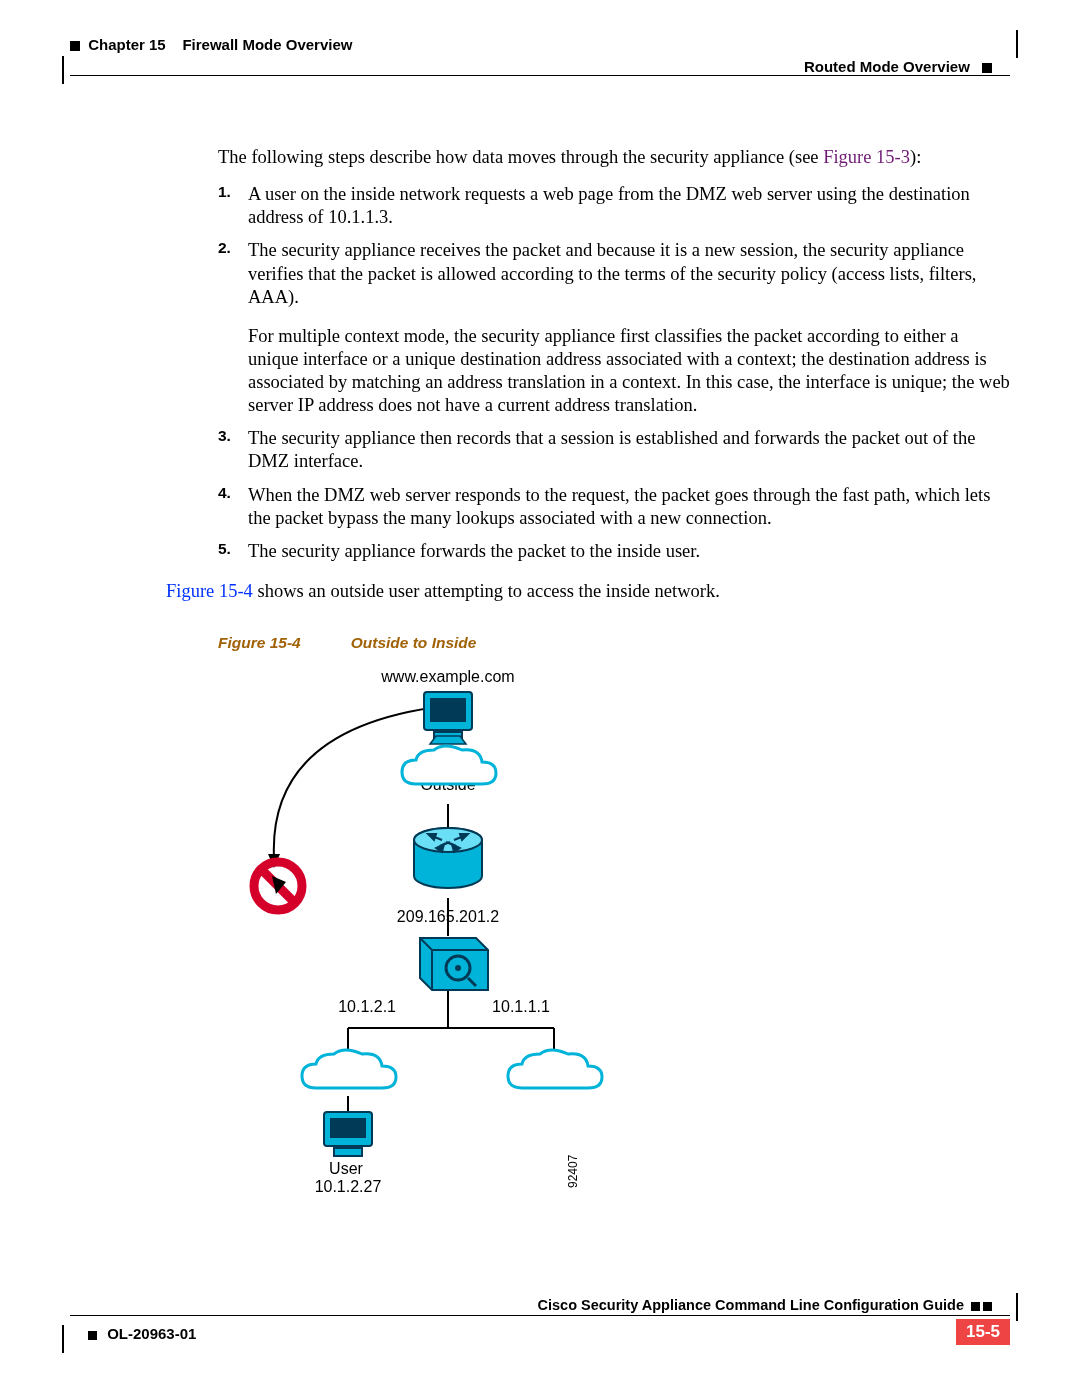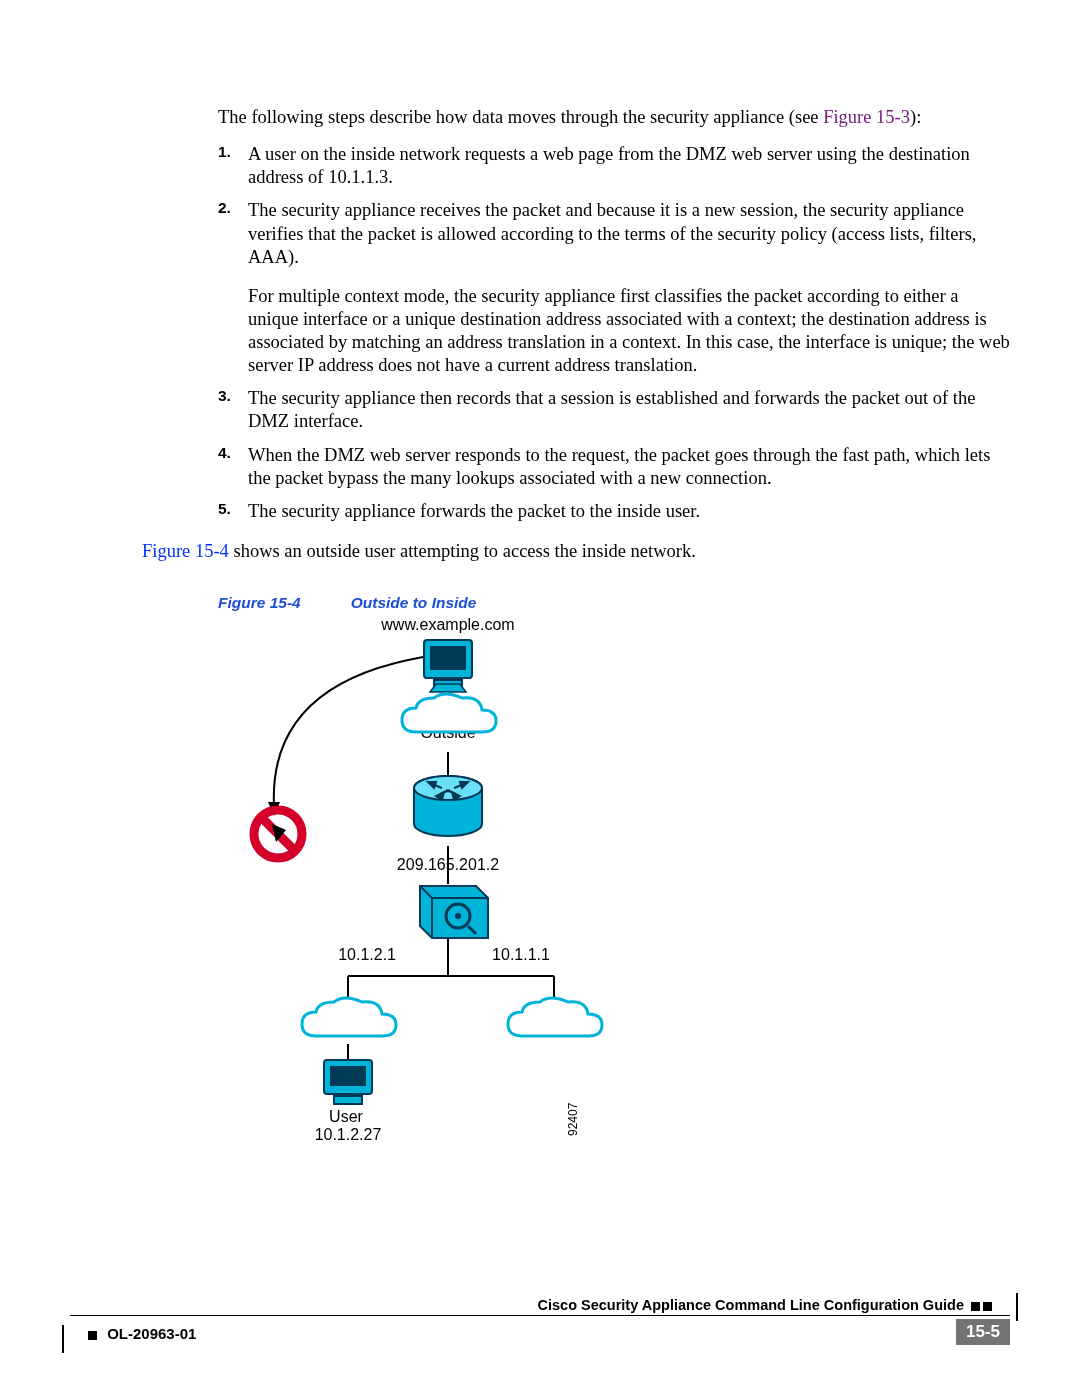--- a/index.html
+++ b/index.html
@@ -31,47 +31,61 @@
   
   .body-area { margin-top: 70px; margin-left: 148px; font-size: 18.5px; line-height: 1.25; }
   .intro { margin-bottom: 14px; }
   .intro .link { color: #701a75; }
   ol.steps { list-style: none; padding: 0; }
   ol.steps > li { position: relative; padding-left: 30px; margin-bottom: 10px; }
   ol.steps > li .num { position: absolute; left: 0; top: 0; font: bold 15.5px Arial, Helvetica, sans-serif; }
   ol.steps .subpara { margin-top: 16px; font-family: Liberation Serif, serif; }
 
   .h2 { margin-top: 26px; margin-left: 0; font: bold 25px Arial, Helvetica, sans-serif; }
-  .lead { margin-top: 18px; margin-left: 72px; font-size: 18.5px; }
+  .lead { margin-top: 18px; margin-left: 96px; font-size: 18.5px; }
   .lead .link { color: #0033ff; }
 
-  .fig-cap { margin: 32px 0 4px 148px; font: italic bold 15.5px Arial, Helvetica, sans-serif; color:#1d4ed8; }
+  .fig-cap { margin: 32px 0 16px 148px; font: italic bold 15.5px Arial, Helvetica, sans-serif; color:#a16207; }
   .fig-cap .capnum { margin-right: 50px; }
 
   
   .figwrap { position: relative; margin-left: 148px; width: 520px; height: 590px; }
   .figwrap svg { position: absolute; left:0; top:0; }
   .figlabel { position:absolute; font: 16px Arial, Helvetica, sans-serif; color:#000; text-align:center; }
 
   
   .ftr { position:absolute; left:70px; right:70px; bottom:36px; height:46px;text-align:right; }
   .ftr-rule { position:absolute; left:0; right:0; top:0; height:1px; background:#000; }
   .ftr-tick-l { position:absolute; left:-8px; top:10px; width:2px; height:28px; background:#000; }
   .ftr-tick-r { position:absolute; right:-8px; top:-22px; width:2px; height:28px; background:#000; }
   .ftr-guide { position:absolute; right:18px; top:-18px; font: bold 14.5px Arial, Helvetica, sans-serif; }
   .ftr-guide .sq { display:inline-block; width:9px; height:9px; background:#000; margin-left:3px; vertical-align:middle;}
   .ftr-docid { position:absolute; left:18px; top:10px; font: bold 15px Arial, Helvetica, sans-serif; }
   .ftr-docid .sq { display:inline-block; width:9px; height:9px; background:#000; margin-right:6px; vertical-align:middle;}
-  .ftr-page { position:absolute; right:0; top:4px; background:#737373; color:#fff; font: bold 17px Arial, Helvetica, sans-serif; padding:3px 10px; }
+  .ftr-page { position:absolute; right:0; top:4px; background:#ef4444; color:#fff; font: bold 17px Arial, Helvetica, sans-serif; padding:3px 10px; }
 </style>
 </head>
 <body>
 
 <div class="page">
 
+  <div class="hdr">
+    <div class="hdr-tick left"></div>
+    <div class="hdr-tick right"></div>
+    <div class="hdr-left">
+      <span class="sq"></span>
+      <span>Chapter 15</span>&nbsp;&nbsp;&nbsp;
+      <span>Firewall Mode Overview</span>
+    </div>
+    <div class="hdr-right">
+      <span>Routed Mode Overview</span>
+      <span class="sq"></span>
+    </div>
+    <div class="hdr-rule"></div>
+  </div>
 
   <div class="body-area">
     <p class="intro">
       <span>The following steps describe how data moves through the security appliance (see </span><a class="link">Figure 15-3</a><span>):</span>
     </p>
 
     <ol class="steps">
       <li>
         <span class="num">1.</span>
         <span>A user on the inside network requests a web page from the DMZ web server using the destination address of 10.1.1.3.</span>

